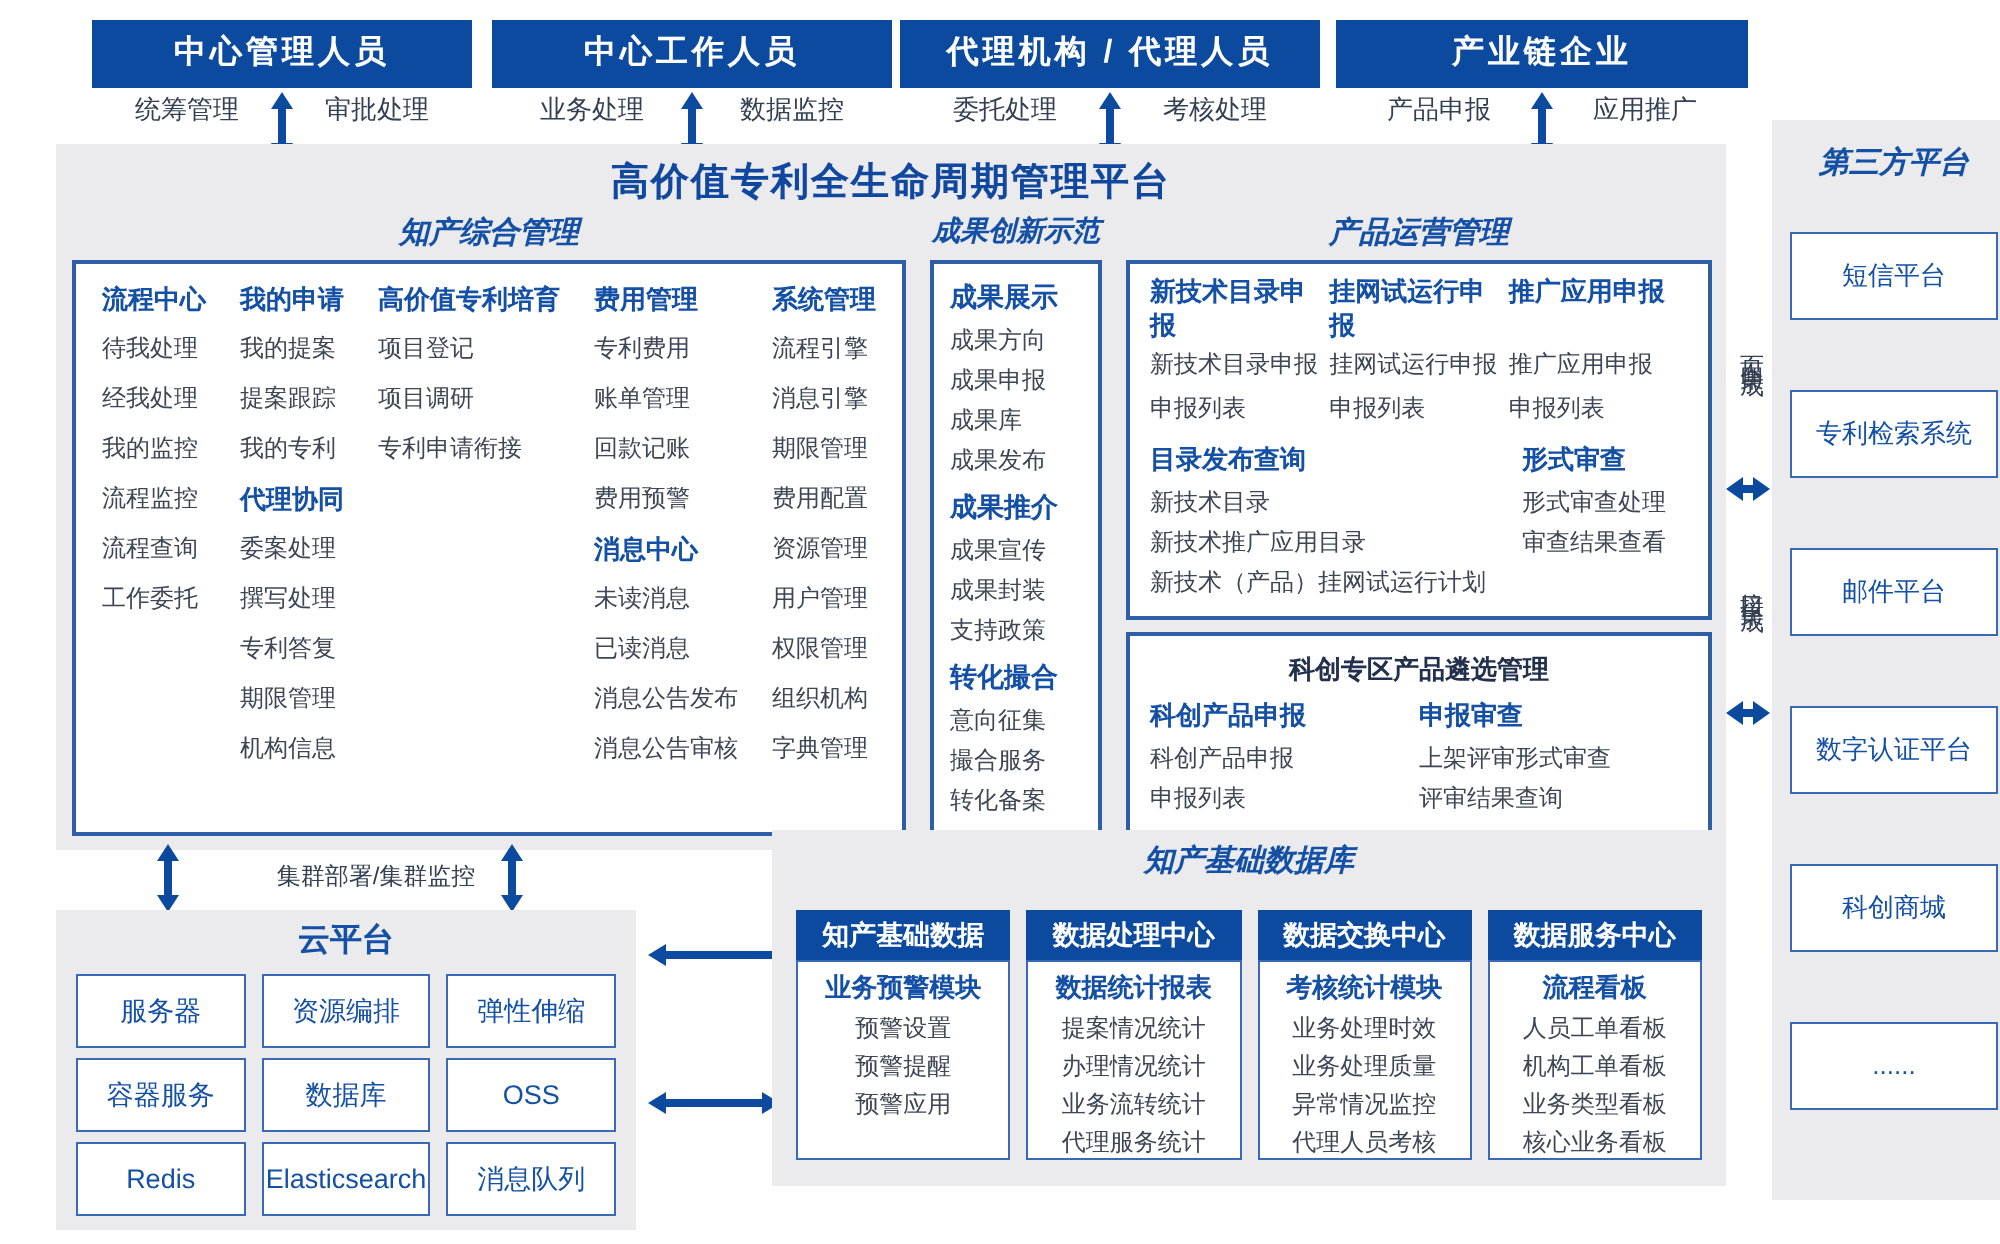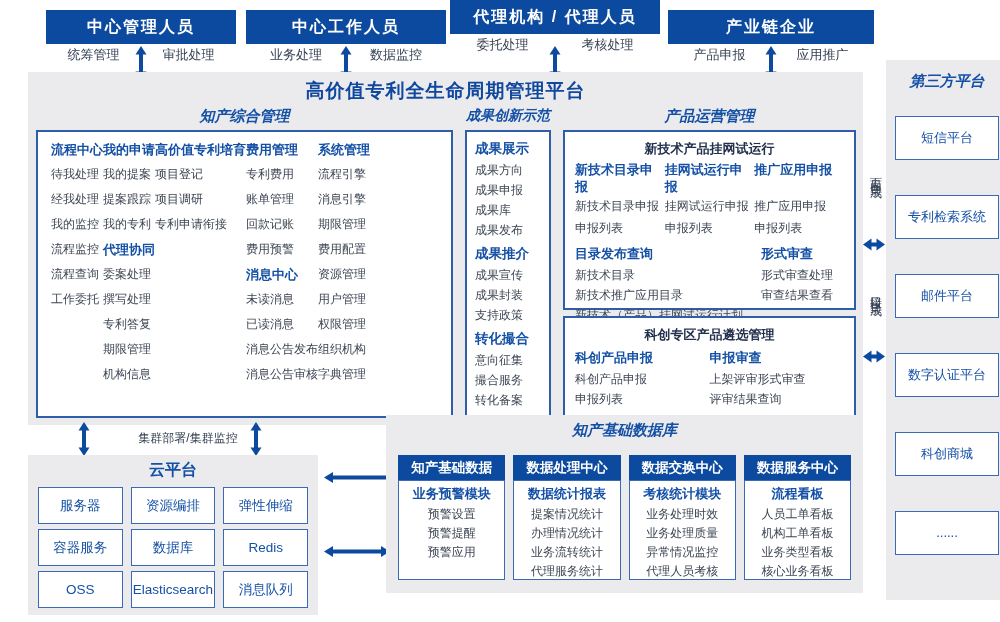--- a/index.html
+++ b/index.html
@@ -15,21 +15,21 @@
   .arrow svg{display:block;}
   .arrow path,.arrow rect{fill:#0b4a9e;}
   .main-title{font-size:19px;font-weight:bold;color:#10479f;
     text-align:center;letter-spacing:1px;}
   .section-title{font-size:15px;font-weight:bold;font-style:italic;color:#1450a5;
     text-align:center;white-space:nowrap;}
   .wbox{background:#ffffff;border:2px solid #2f5ea8;box-sizing:border-box;}
   .grp-h{font-size:13px;font-weight:bold;color:#1450a5;white-space:nowrap;}
   .grp-i{font-size:12px;color:#3d4654;white-space:nowrap;}
   
-  .ipm-box{display:flex;padding:5px 13px;}
+  .ipm-box{display:flex;justify-content:space-between;padding:5px 13px;}
   .ipm-box .grp-h,.ipm-box .grp-i{height:25px;line-height:25px;}
   
   .ach-box{padding:6px 8px;}
   .ach-box .grp-h{height:22px;line-height:22px;margin-top:3px;font-size:13.5px;}
   .ach-box .grp:first-child .grp-h{margin-top:0;}
   .ach-box .grp-i{height:20px;line-height:20px;}
   
   .po-box{padding:5px 10px;}
   .po-sub-title{font-size:13px;font-weight:bold;color:#22304d;text-align:center;
     height:24px;line-height:24px;}
@@ -71,21 +71,21 @@
       <span class="lbl">审批处理</span>
     </div>
   </div>
   <div class="abs" style="left:228px;top:10px;width:200px;">
     <div class="role-header">中心工作人员</div>
     <div class="role-labels">
       <span class="lbl">业务处理</span>
       <span class="lbl">数据监控</span>
     </div>
   </div>
-  <div class="abs" style="left:432px;top:0;width:210px;">
+  <div class="abs" style="left:432px;top:10px;width:210px;">
     <div class="role-header">代理机构 / 代理人员</div>
     <div class="role-labels">
       <span class="lbl">委托处理</span>
       <span class="lbl">考核处理</span>
     </div>
   </div>
   <div class="abs" style="left:650px;top:10px;width:206px;">
     <div class="role-header">产业链企业</div>
     <div class="role-labels">
       <span class="lbl">产品申报</span>
@@ -212,21 +212,20 @@
       <div class="grp">
         <div class="grp-h">转化撮合</div>
         <div class="grp-i">意向征集</div>
         <div class="grp-i">撮合服务</div>
         <div class="grp-i">转化备案</div>
       </div>
     </div>
 
   <div class="abs section-title" style="left:545px;top:107px;width:293px;">产品运营管理</div>
   <div class="abs wbox po-box" style="left:545px;top:130px;width:293px;height:180px;">
-    <div class="po-sub-title">新技术产品挂网试运行</div>
     <div class="cols">
         <div class="grp">
           <div class="grp-h">新技术目录申报</div>
           <div class="grp-i">新技术目录申报</div>
           <div class="grp-i">申报列表</div>
         </div>
         <div class="grp">
           <div class="grp-h">挂网试运行申报</div>
           <div class="grp-i">挂网试运行申报</div>
           <div class="grp-i">申报列表</div>
@@ -317,22 +316,22 @@
     </div>
 
   <div class="abs panel" style="left:10px;top:455px;width:290px;height:160px;">
     <div class="section-title" style="font-style:normal;padding:5px 0 6px 0;font-size:16px;">云平台</div>
     <div class="cloud-grid">
         <div class="cell">服务器</div>
         <div class="cell">资源编排</div>
         <div class="cell">弹性伸缩</div>
         <div class="cell">容器服务</div>
         <div class="cell">数据库</div>
+        <div class="cell">OSS</div>
         <div class="cell">Redis</div>
-        <div class="cell">OSS</div>
         <div class="cell">Elasticsearch</div>
         <div class="cell">消息队列</div>
       </div>
   </div>
 
   <div class="abs arrow" style="left:306px;top:471px;">
     <svg width="66" height="13" viewBox="0 0 66 13">
         <path d="M0 6.5L9 1V12Z"></path>
         <rect x="8" y="4.5" width="58" height="4"></rect>
       </svg>

